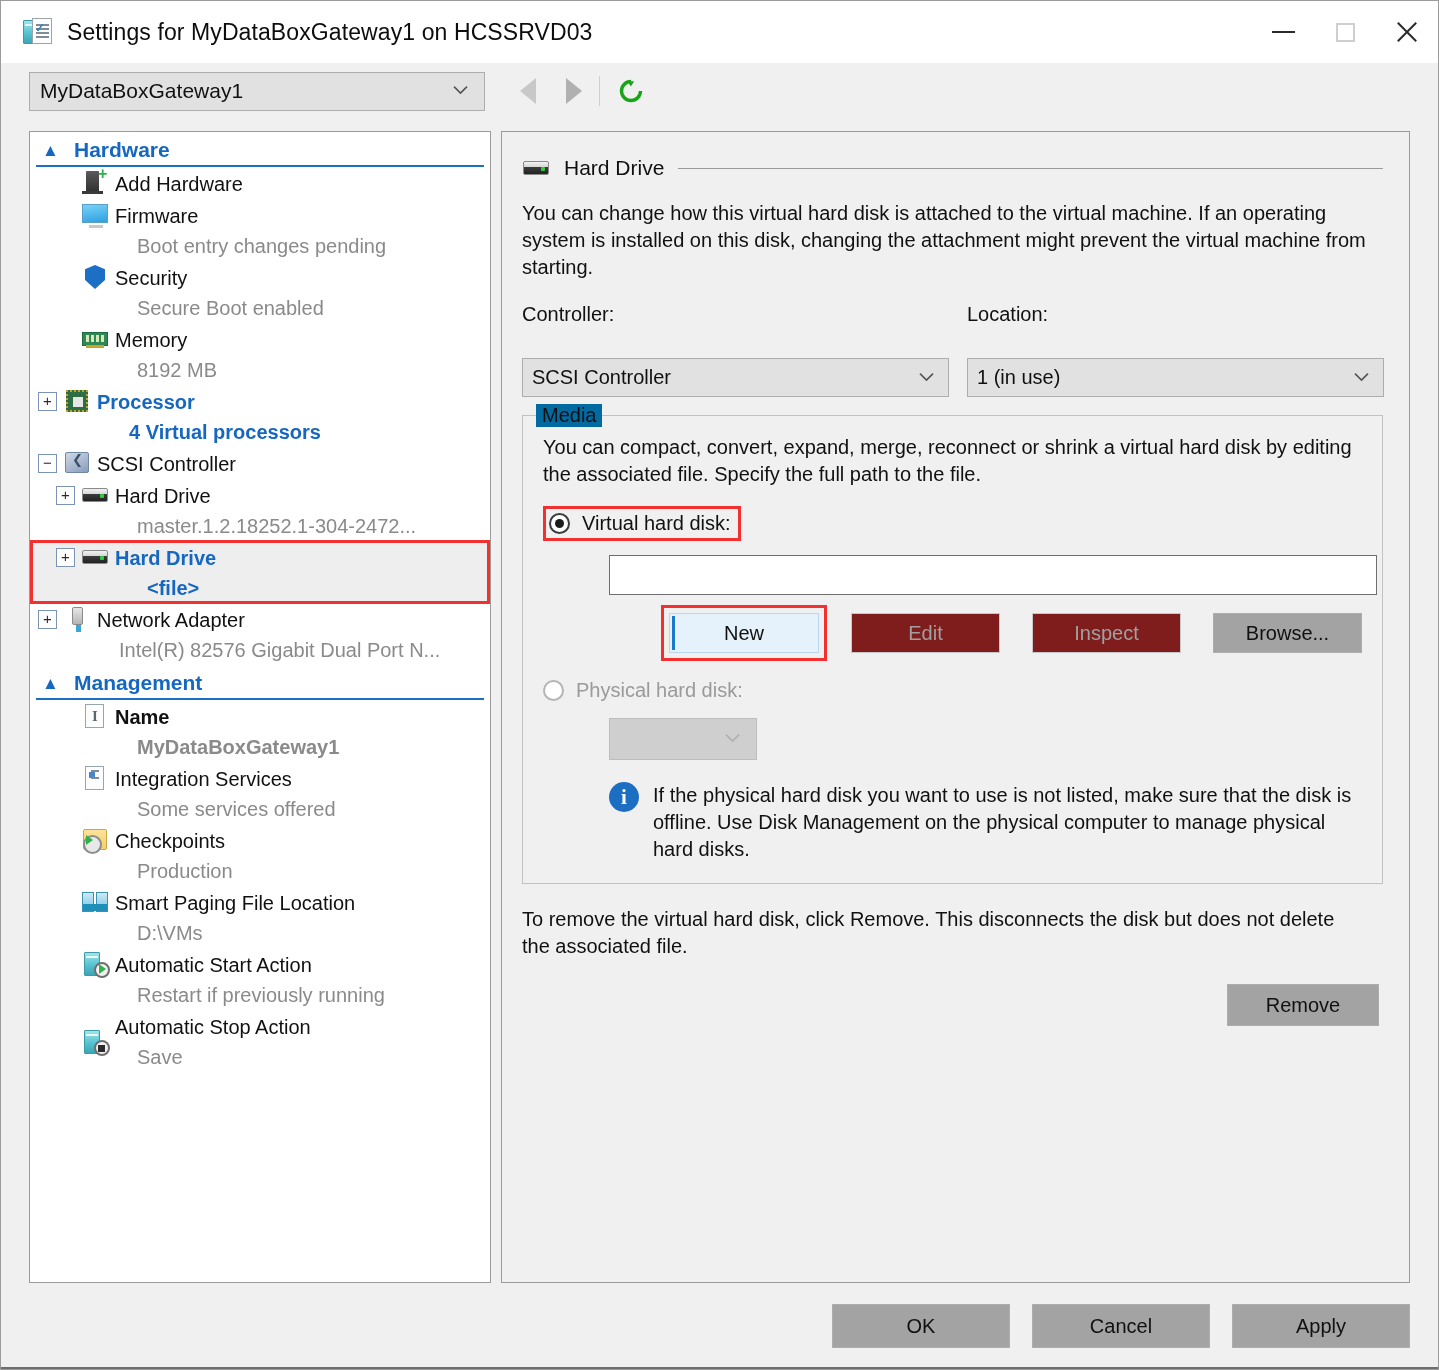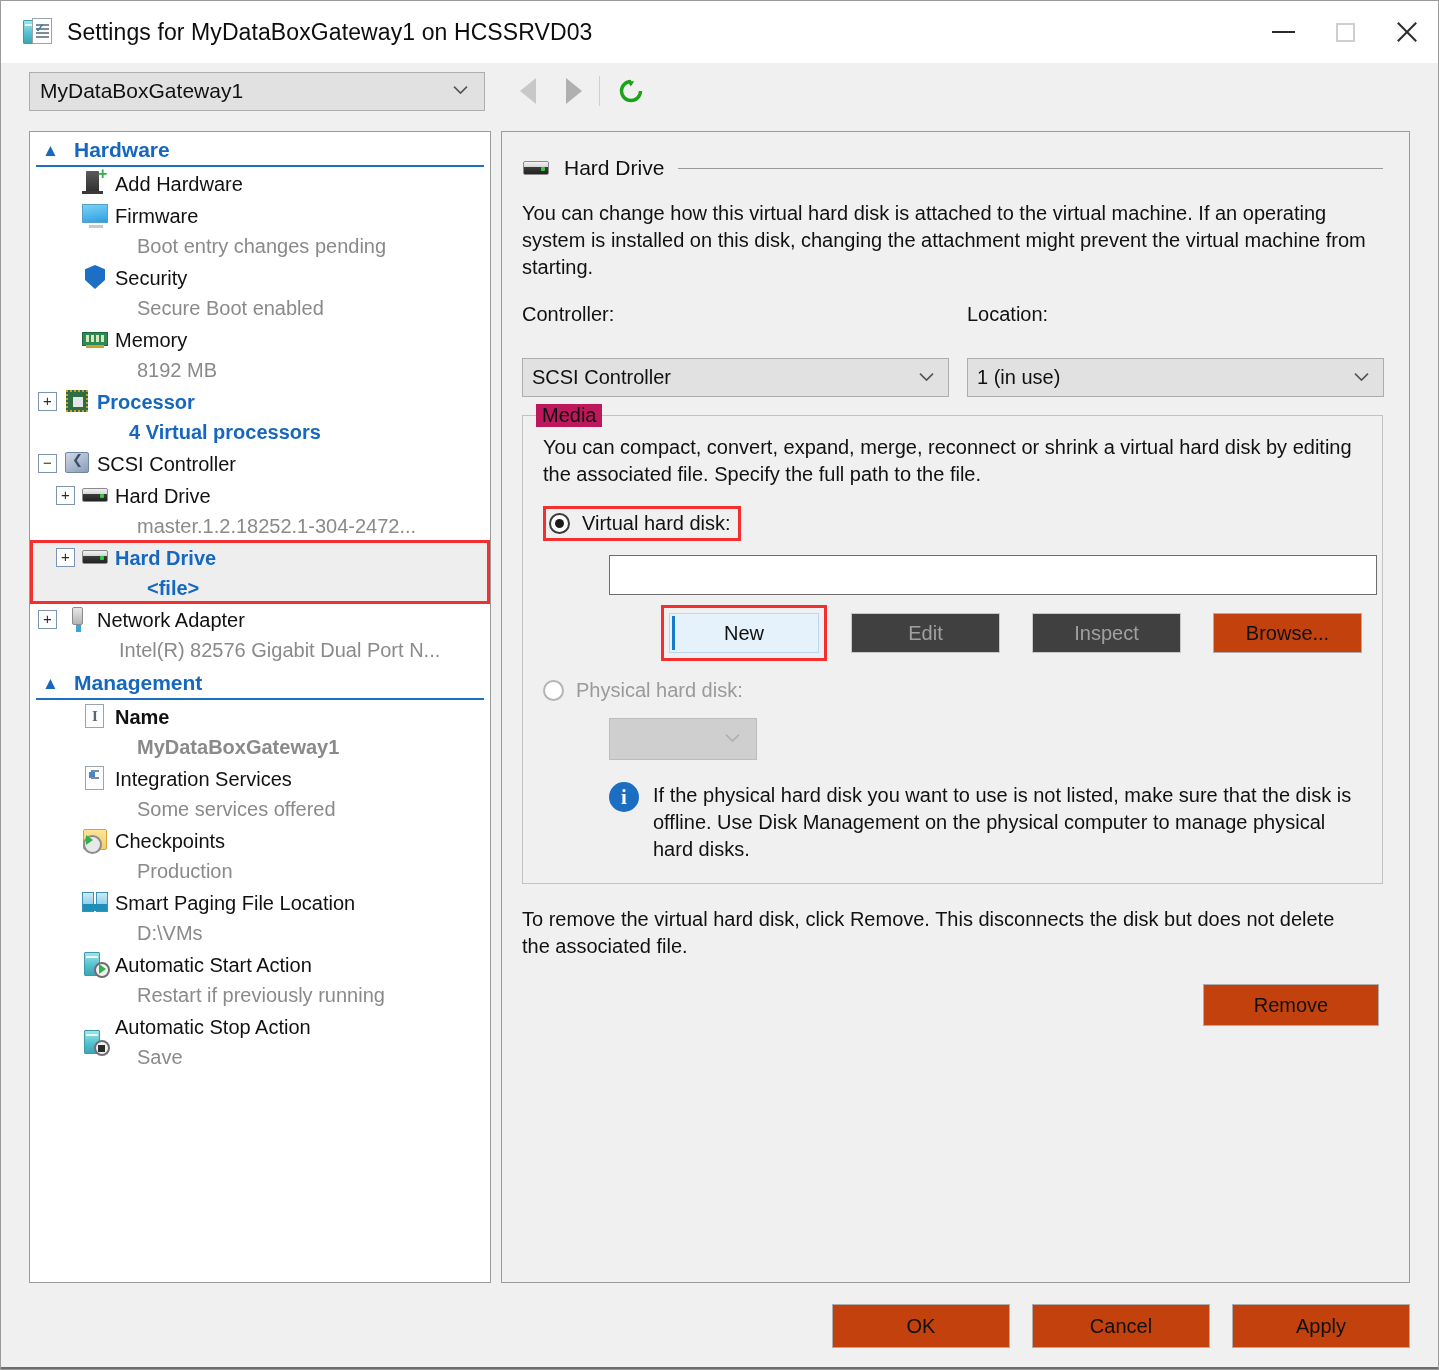--- a/index.html
+++ b/index.html
@@ -295,21 +295,21 @@
 
   
   .groupbox {
     position: relative;
     border: 1px solid #c2c2c2;
     margin-top: 6px;
     padding: 18px 20px 20px 20px;
   }
   .gb-legend {
     position: absolute; top: -12px; left: 13px;
-    background: #be185d; padding: 0 6px;
+    background: #0369a1; padding: 0 6px;
     font-size: 20px; color: #111;
   }
   .radio-row { display:flex; align-items:center; gap:12px; position:relative; }
   .radio {
     width:21px; height:21px; border:2px solid #3b3b3b; border-radius:50%;
     background:#fff; position:relative; flex:0 0 auto;
   }
   .radio.checked::after {
     content:""; position:absolute; left:4px; top:4px; width:9px; height:9px;
     border-radius:50%; background:#1b1b1b;
@@ -321,26 +321,26 @@
   .path-input {
     width: 768px; height: 40px;
     background:#ffffff; border:1px solid #6e6e6e;
     margin: 14px 0 0 66px;
     font-size: 19px; padding: 0 6px; color:#111;
     font-family:"Liberation Sans", sans-serif;
   }
   .btn-row { display:flex; gap: 32px; margin: 18px 0 0 126px; }
   .btn {
     width: 150px; height: 40px;
-    background:#c2410c; border:1px solid #adadad;
+    background:#a3a3a3; border:1px solid #adadad;
     font-size: 20px; color:#111;
     display:flex; align-items:center; justify-content:center;
     font-family:"Liberation Sans", sans-serif;
   }
-  .btn.disabled { color:#a0a0a0; background:#404040; border-color:#c8c8c8;}
+  .btn.disabled { color:#a0a0a0; background:#7f1d1d; border-color:#c8c8c8;}
   .btn.focus {
     background:#e5f1fb; border:1px solid #b9d7ee;
     position: relative;
   }
   .btn.focus::before {
     content:""; position:absolute; left:2px; top:2px; bottom:2px; width:3px;
     background:#1979ca;
   }
   .phys-combo {
     width: 148px; height: 42px; margin: 16px 0 0 66px;
@@ -354,21 +354,21 @@
     display:flex; align-items:center; justify-content:center;
     font-family:"Liberation Serif", serif; flex:0 0 auto;
   }
   .info-txt { font-size:20px; color:#111; line-height:27px; max-width: 730px; }
 
   .remove-note {
     font-size: 20px; color:#111; line-height: 27px;
     margin: 22px 0 0 0; max-width: 840px;
   }
   .remove-wrap { display:flex; justify-content:flex-end; margin-top: 24px; padding-right: 4px;}
-  #remove-button { width: 176px; height: 42px; }
+  #remove-button { width: 152px; height: 42px; }
 
   
   .footer {
     position: absolute; left: 0; right: 0; bottom: 0;
     height: 86px; background:#f0f0f0;
     display:flex; align-items:center; justify-content:flex-end;
     padding-right: 28px; gap: 22px;
   }
   .footer .btn { width: 178px; height: 44px; }
   .footer-sep {

